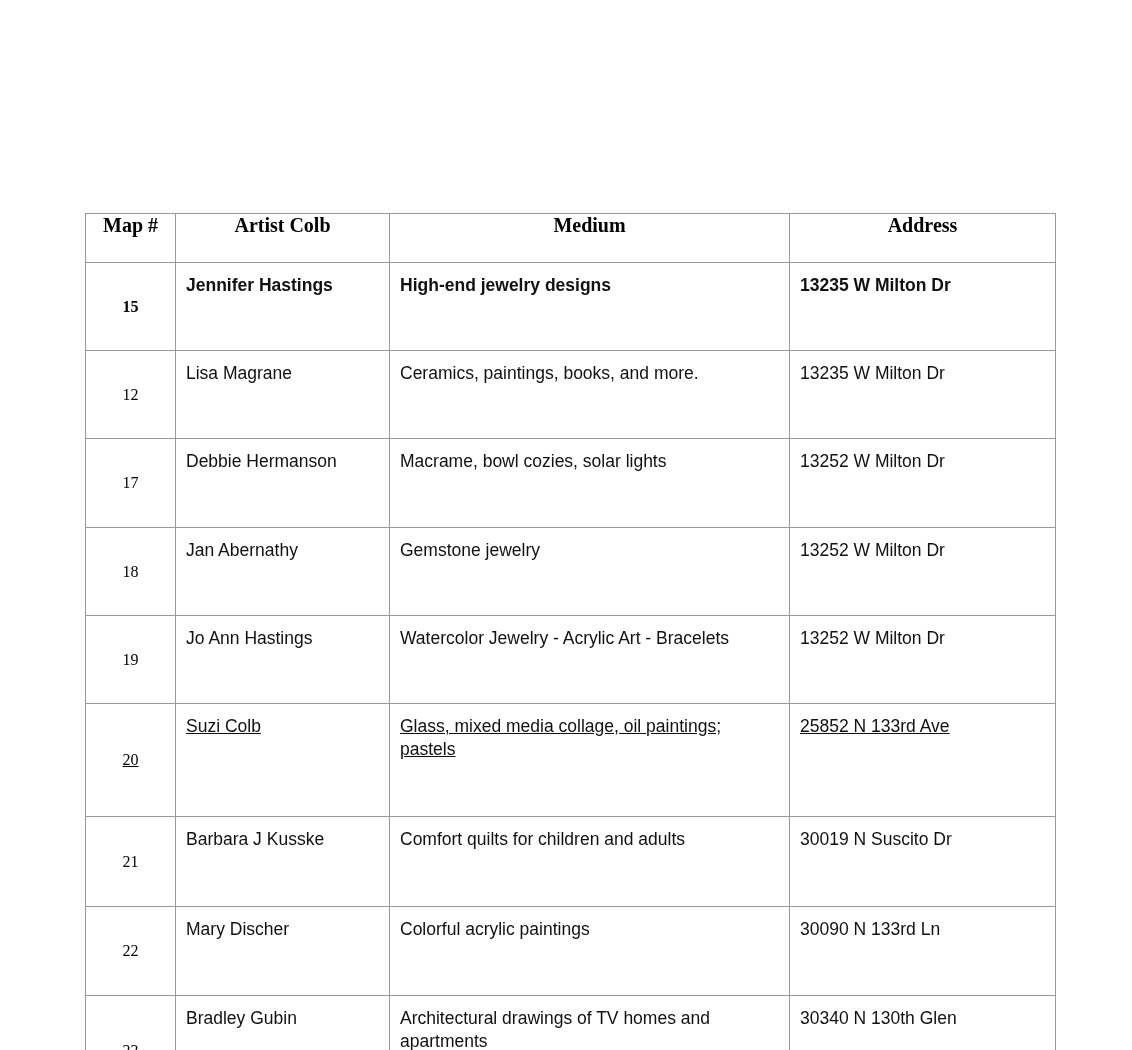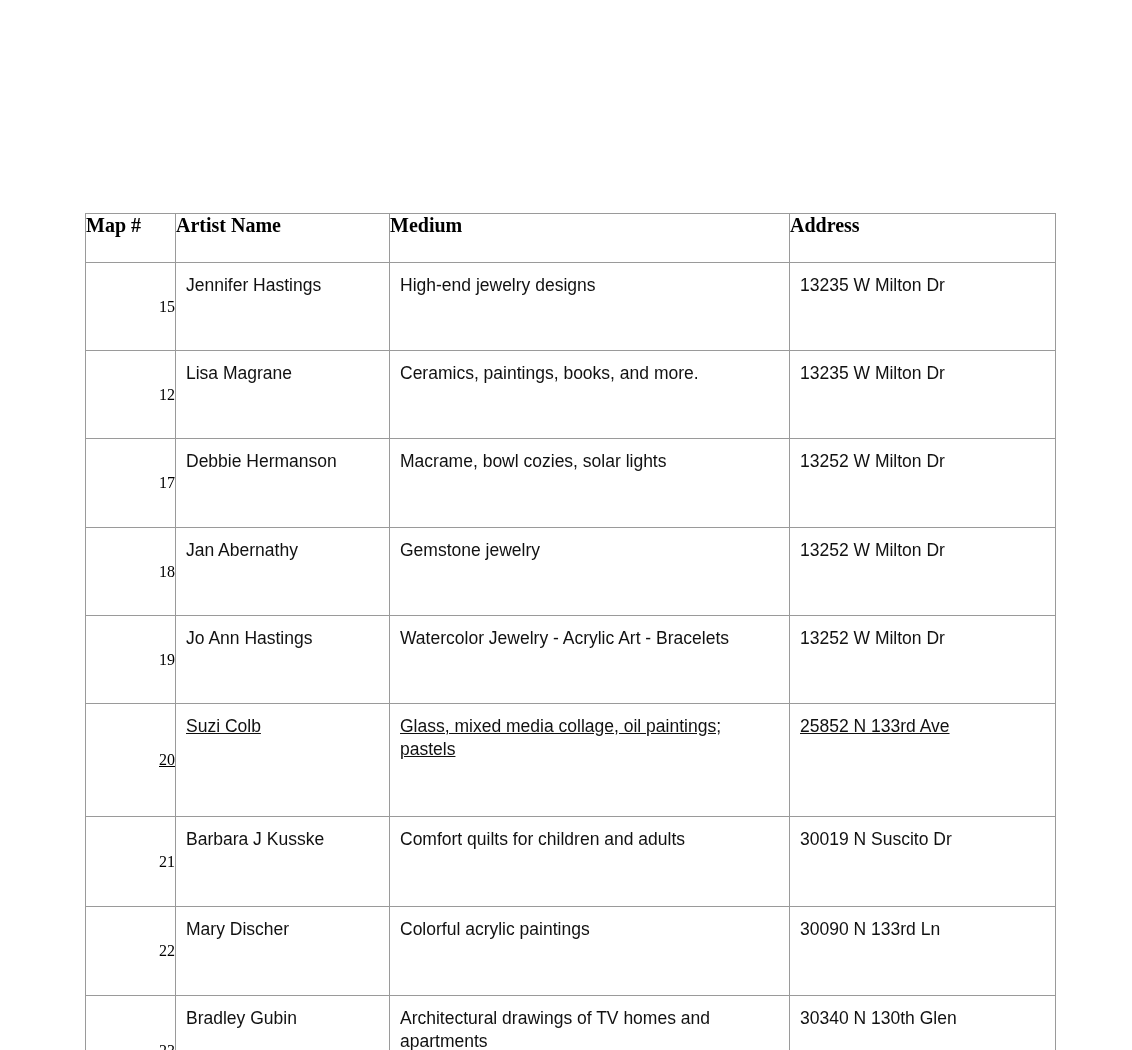--- a/index.html
+++ b/index.html
@@ -57,50 +57,50 @@
   .col-map    { width: 90px; }
   .col-artist { width: 214px; }
   .col-medium { width: 400px; }
   .col-addr   { width: 266px; }
 
   thead th {
     height: 48px;
     font-family: "Liberation Serif", serif;
     font-weight: bold;
     font-size: 20px;
-    text-align: left;
+    text-align: center;
     vertical-align: middle;
     color: #000000;
   }
 
   tbody td {
     font-size: 17.5px;
     line-height: 1.33;
     color: #111111;
   }
 
   td.cell-map {
     font-family: "Liberation Serif", serif;
     font-size: 16px;
-    text-align: right;
+    text-align: center;
     vertical-align: middle;
     padding-top: 0;
     color: #000000;
   }
 
   td.cell-artist,
   td.cell-medium,
   td.cell-addr {
     font-family: "Liberation Sans", sans-serif;
     padding: 11px 10px 10px 10px;
     text-align: left;
   }
 
   
-  .r0 td { height: 66px; }
+  .r0 td { height: 66px; font-weight: bold; }
   .r1 td { height: 66px; }
   .r2 td { height: 67px; }
   .r3 td { height: 66px; }
   .r4 td { height: 66px; }
   .r5 td { height: 91px; text-decoration: underline; }
   .r6 td { height: 68px; }
   .r7 td { height: 67px; }
   .r8 td { height: 89px; }
 </style>
 </head>
@@ -112,21 +112,21 @@
   <table class="artist-table">
     <colgroup>
       <col class="col-map">
       <col class="col-artist">
       <col class="col-medium">
       <col class="col-addr">
     </colgroup>
     <thead>
       <tr>
         <th>Map #</th>
-        <th>Artist Name</th>
+        <th>Artist Colb</th>
         <th>Medium</th>
         <th>Address</th>
       </tr>
     </thead>
     <tbody>
 
       <tr class="r0">
         <td class="cell-map">15</td>
         <td class="cell-artist">Jennifer Hastings</td>
         <td class="cell-medium">High-end jewelry designs</td>

